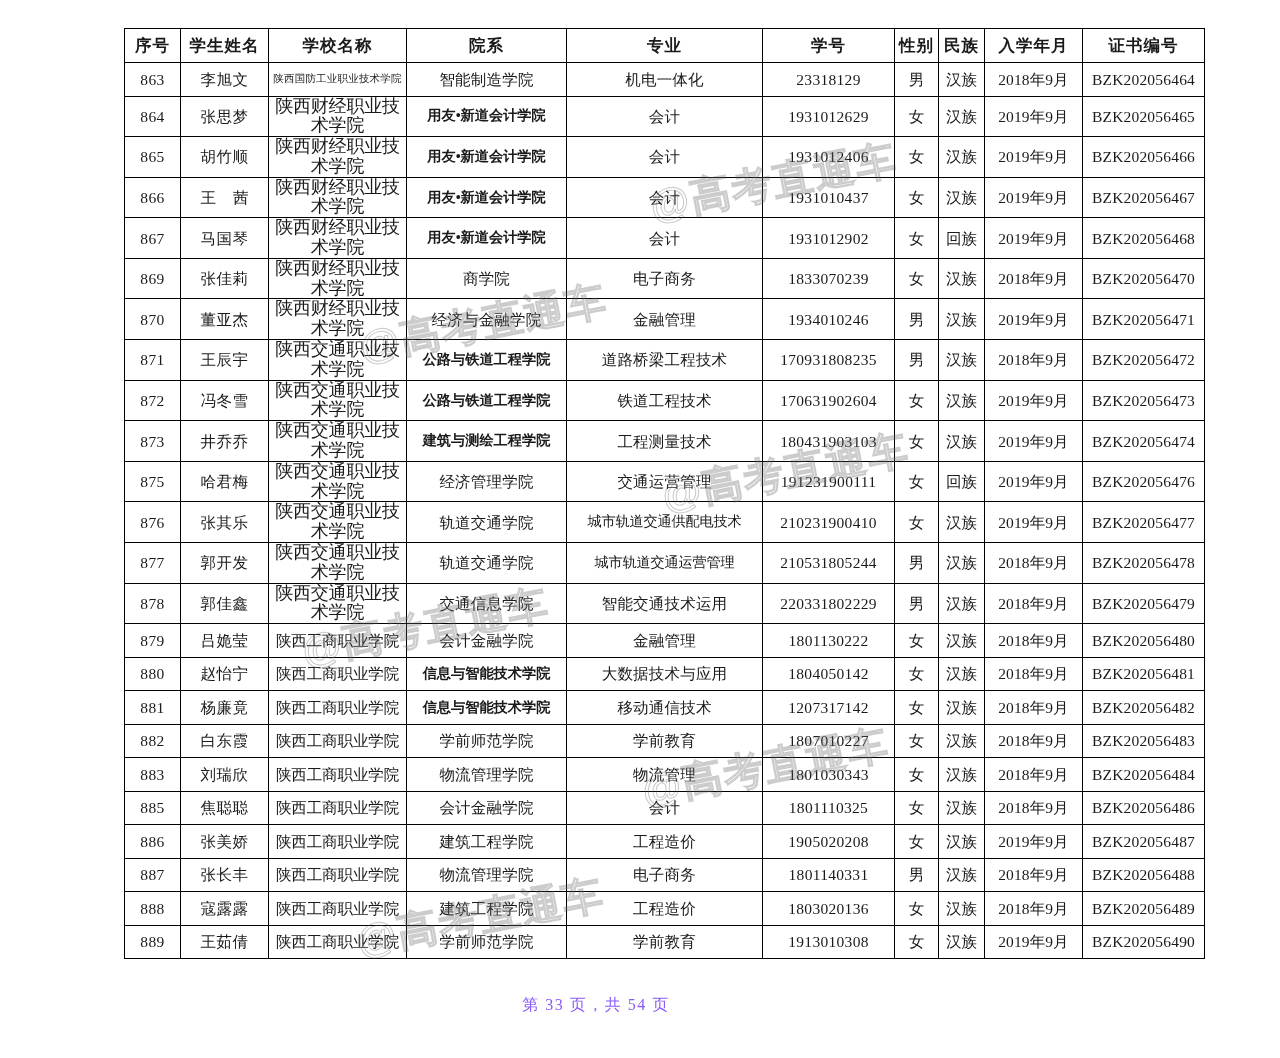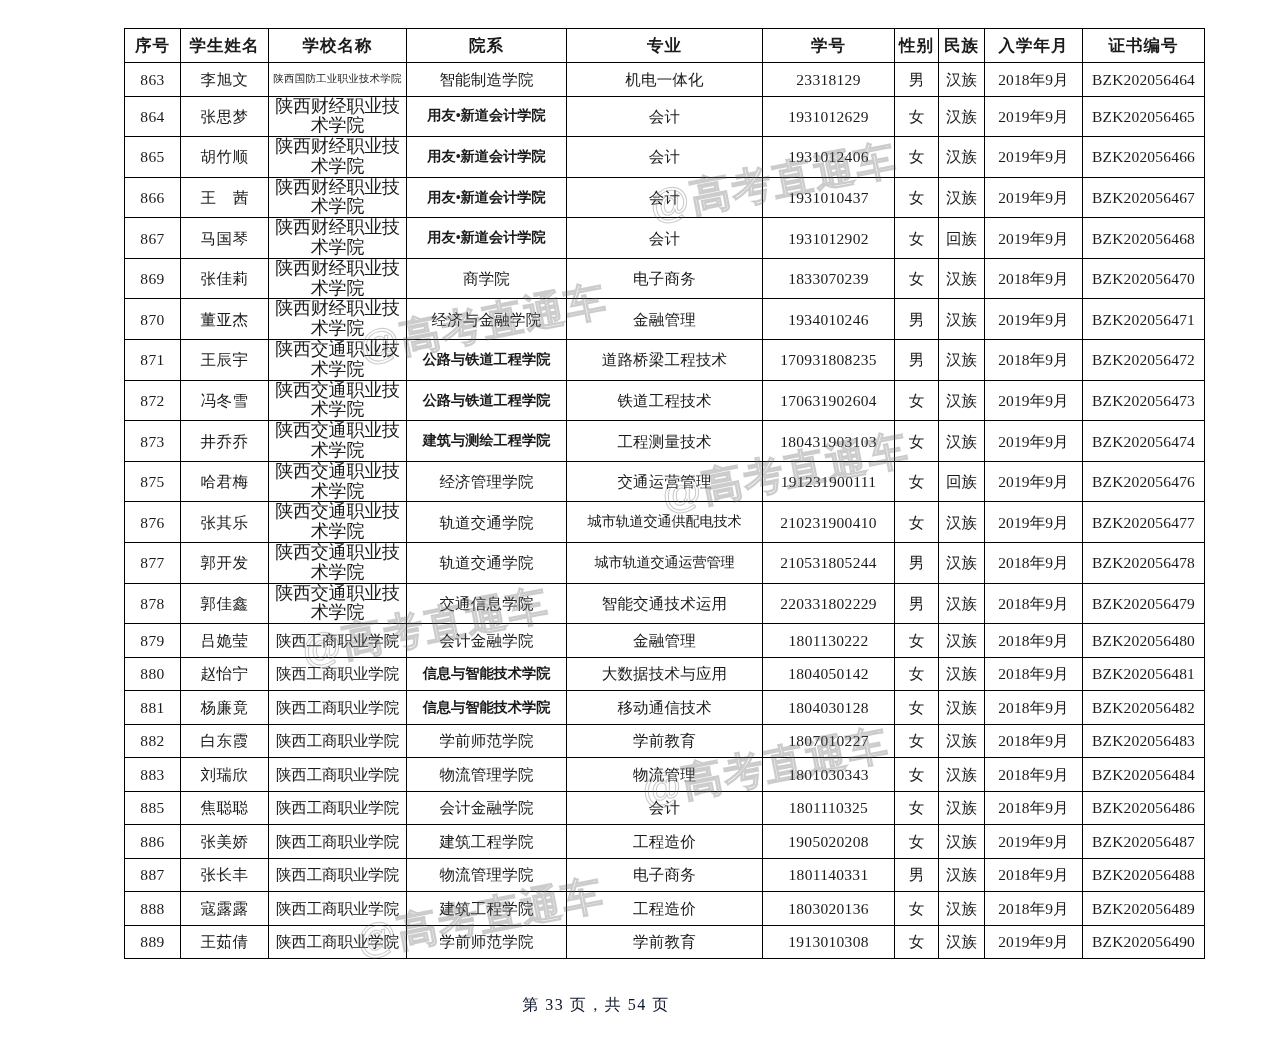--- a/index.html
+++ b/index.html
@@ -121,21 +121,21 @@
 
   
   #footer {
     position: absolute;
     left: 0;
     top: 995px;
     width: 1192px;
     text-align: center;
     font-size: 16px;
     letter-spacing: 1.5px;
-    color: #0f172a;
+    color: #8b5cf6;
     z-index: 2;
     font-family: "Liberation Serif", "DejaVu Serif", serif;
   }
 </style>
 </head>
 <body>
 
 <div id="page">
 
   <div id="table-wrap">
@@ -358,21 +358,21 @@
             <td class="cell-eth">汉族</td>
             <td class="cell-date">2018年9月</td>
             <td class="cell-cert">BZK202056481</td>
           </tr>
           <tr>
             <td class="cell-idx">881</td>
             <td class="cell-name">杨廉竟</td>
             <td class="cell-school">陕西工商职业学院</td>
             <td class="cell-dept narrow">信息与智能技术学院</td>
             <td class="cell-major">移动通信技术</td>
-            <td class="cell-sid">1804030128</td>
+            <td class="cell-sid">1207317142</td>
             <td class="cell-sex">女</td>
             <td class="cell-eth">汉族</td>
             <td class="cell-date">2018年9月</td>
             <td class="cell-cert">BZK202056482</td>
           </tr>
           <tr>
             <td class="cell-idx">882</td>
             <td class="cell-name">白东霞</td>
             <td class="cell-school">陕西工商职业学院</td>
             <td class="cell-dept">学前师范学院</td>

